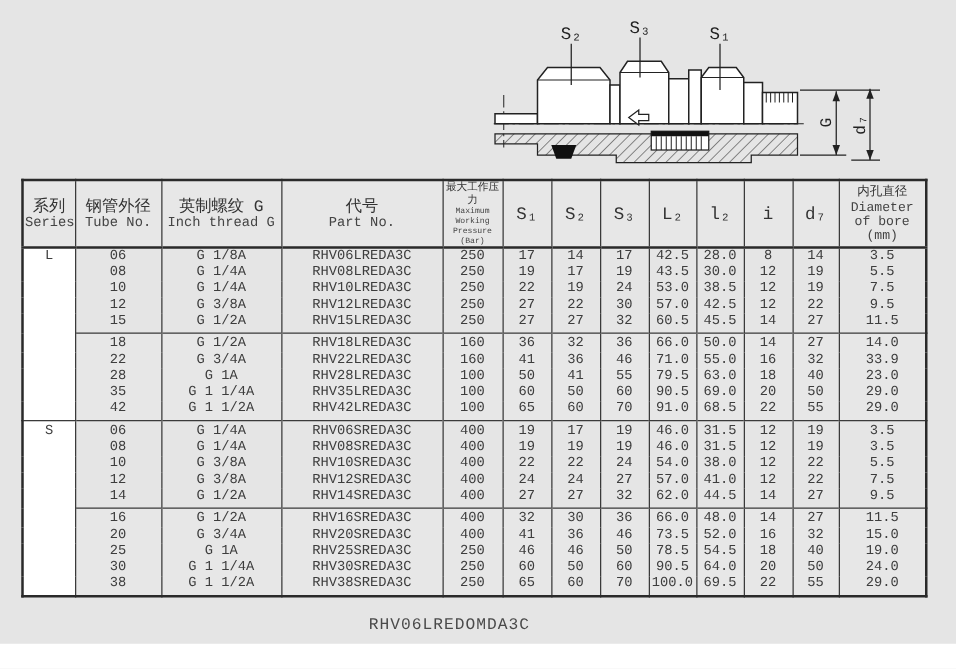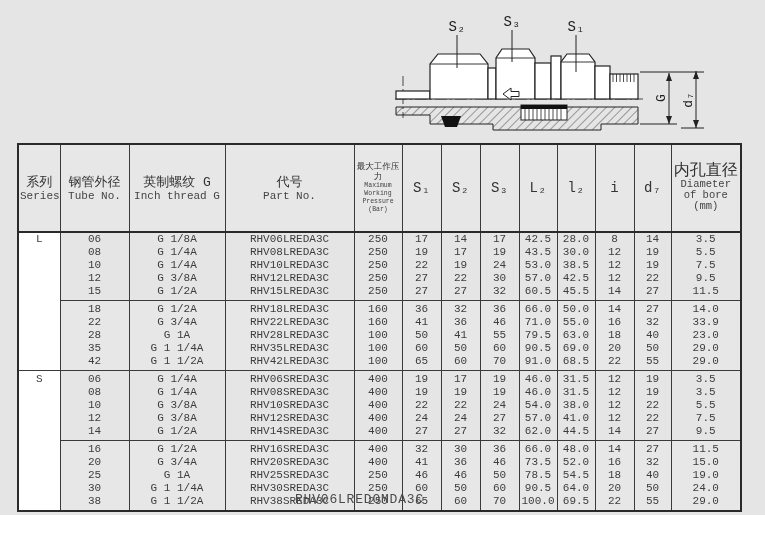--- a/index.html
+++ b/index.html
@@ -6,26 +6,26 @@
   body { background:#fff; font-family:"Liberation Sans","DejaVu Sans",sans-serif; }
   .page { position:relative; width:765px; height:515px; background:#e5e5e5; overflow:hidden; color:#3a3a3a;font-family:Liberation Mono, monospace; }
 
   
   .diagram { position:absolute; left:393px; top:6px; }
 
   
   table.spec { position:absolute; left:17px; top:143px; width:725px; border-collapse:collapse; table-layout:fixed; }
   table.spec th, table.spec td { border-left:1px solid #3a3a3a; border-right:1px solid #3a3a3a; }
   table.spec { border:2px solid #2a2a2a; }
-  table.spec thead th { border-bottom:2px solid #2a2a2a; background:#e7e7e7; font-weight:normal; vertical-align:middle; padding:17px 1px; height:52px; }
+  table.spec thead th { border-bottom:2px solid #2a2a2a; background:#e7e7e7; font-weight:normal; vertical-align:middle; padding:0 1px; height:52px; }
   th .zh { font-size:13px; color:#333; line-height:15px; }
   th .en { font-size:11px; color:#444; line-height:12px; }
   th.small-hd .zh { font-size:8.5px; line-height:10px; }
   th.small-hd .en { font-size:6.5px; line-height:8px; }
-  th.bore-hd .zh { font-size:16px;text-align:center; }
+  th.bore-hd .zh { font-size:10px;text-align:center; }
   th.bore-hd .en { font-size:10.5px; line-height:11px; }
   th .sym { font-size:14px; color:#333; }
   table.spec td { font-size:11px; text-align:center; height:13px; line-height:13px; padding:0 1px; white-space:nowrap; color:#3d3d3d; }
   td.col-thread { text-align:left; padding-left:22px; }
   td.series-cell { text-align:left; vertical-align:top; padding:2px 0 0 10px; font-size:12px; background:#fff; }
   tr.shaded td { background:#e7e7e7; }
   tr.group-start td { border-top:1px solid #3a3a3a; padding-top:2px; }
   tr.group-end td { padding-bottom:2px;margin-left:16px; }
 
   

